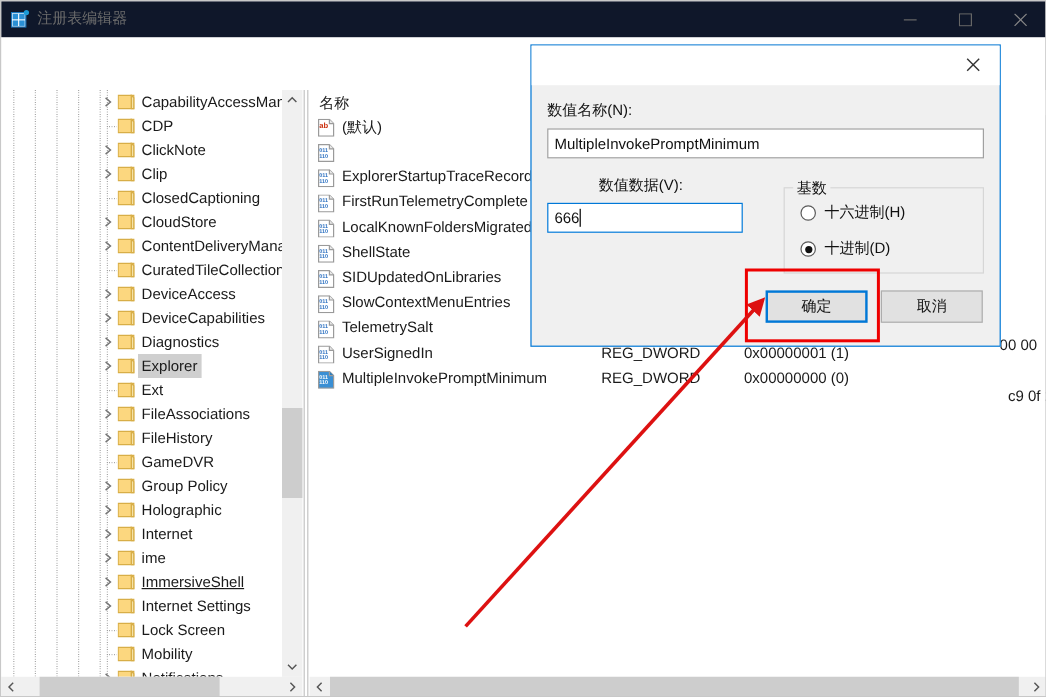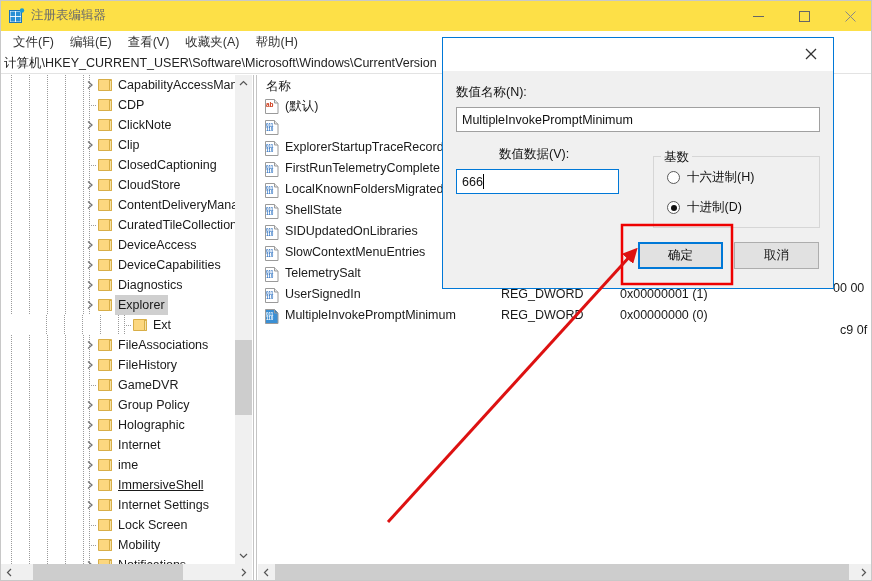--- a/index.html
+++ b/index.html
@@ -15,21 +15,21 @@
     width: 872px; height: 581px;
     background: #ffffff;
     border: 1px solid #c8c8c8;
     box-sizing: border-box;
     overflow: hidden;
   }
 
   
   .titlebar {
     position: absolute; left: 0; top: 0; width: 872px; height: 30px;
-    background: #fde047;
+    background: #0f172a;
     display: flex; align-items: center;
   }
   .app-icon {
     position: absolute; left: 8px; top: 7px; width: 16px; height: 16px;
   }
   .title-text {
     position: absolute; left: 30px; top: 6px;
     font-size: 12.5px; color: #6b6b6b;
     white-space: nowrap;
   }
@@ -301,31 +301,21 @@
       </div>
       <div class="wbtn close">
         <svg width="11" height="11" viewBox="0 0 11 11">
             <line x1="0.5" y1="0.5" x2="10.5" y2="10.5" stroke="#888" stroke-width="1"></line>
             <line x1="10.5" y1="0.5" x2="0.5" y2="10.5" stroke="#888" stroke-width="1"></line>
           </svg>
       </div>
     </div>
   </div>
 
-  <div class="menubar">
-    <span class="menu-item">文件(F)</span>
-    <span class="menu-item">编辑(E)</span>
-    <span class="menu-item">查看(V)</span>
-    <span class="menu-item">收藏夹(A)</span>
-    <span class="menu-item">帮助(H)</span>
-  </div>
-
-  <div class="addressbar">
-    <span class="addr-text">计算机\HKEY_CURRENT_USER\Software\Microsoft\Windows\CurrentVersion</span>
-  </div>
+
 
   <div class="pane-tree">
     <div id="tree-rows">
         <div class="trow" style="position: absolute; left: 0px; top: 0px; width: 234px;">
           <div class="tguides">
             <div class="vline" style="left: 10px;"></div>
             <div class="vline" style="left: 28px;"></div>
             <div class="vline" style="left: 46px;"></div>
             <div class="vline" style="left: 64px;"></div>
             <div class="vline" style="left: 82px;"></div>
@@ -555,21 +545,21 @@
               <path d="M2 1.5 L6 5 L2 8.5" fill="none" stroke="#767676" stroke-width="1.3"></path>
             </svg>
           </span>
           <span class="folder" style="left: 97px; top: 3px;"><svg width="16" height="14" viewBox="0 0 16 14">
               <path d="M0.5 1.5 h13 v11 h-13 z" fill="#fcd77f" stroke="#d8ae47" stroke-width="1"></path>
               <path d="M11.5 1.5 v11" stroke="#d8ae47" stroke-width="1" fill="none"></path>
               <path d="M11.5 1.5 L13.5 3.5 v9 h-2 z" fill="#f5e2a8" stroke="#d8ae47" stroke-width="1"></path>
             </svg></span>
           <span class="tlabel sel" style="left: 114px;">Explorer</span>
         </div>
-        <div class="trow" style="position: absolute; left: 0px; top: 240px; width: 234px; margin-left: 35px;">
+        <div class="trow" style="position: absolute; left: 0px; top: 240px; width: 234px;">
           <div class="tguides">
             <div class="vline" style="left: 10px;"></div>
             <div class="vline" style="left: 28px;"></div>
             <div class="vline" style="left: 46px;"></div>
             <div class="vline" style="left: 64px;"></div>
             <div class="vline" style="left: 82px;"></div>
             <div class="vline" style="left: 88px;"></div>
             <div class="hline" style="left: 88px; width: 8px;"></div>
           </div>
           <span class="folder" style="left: 97px; top: 3px;"><svg width="16" height="14" viewBox="0 0 16 14">

